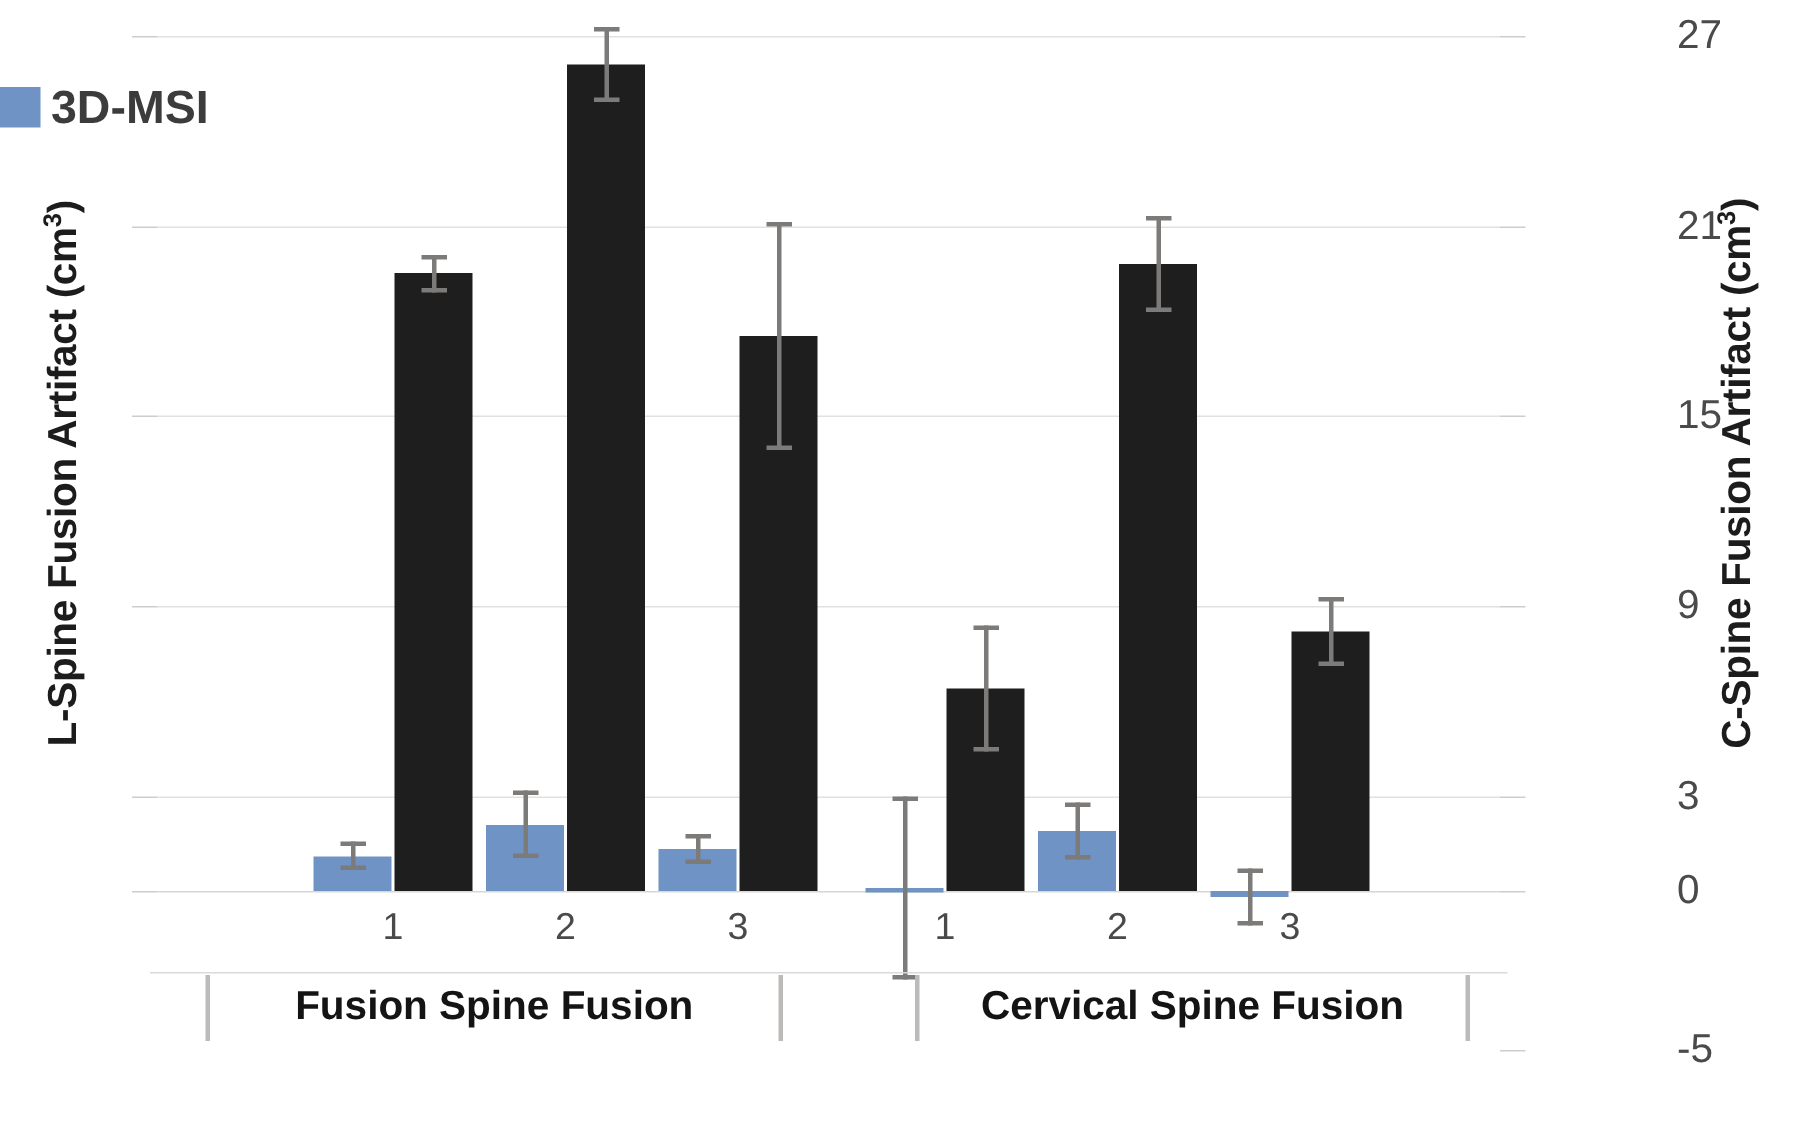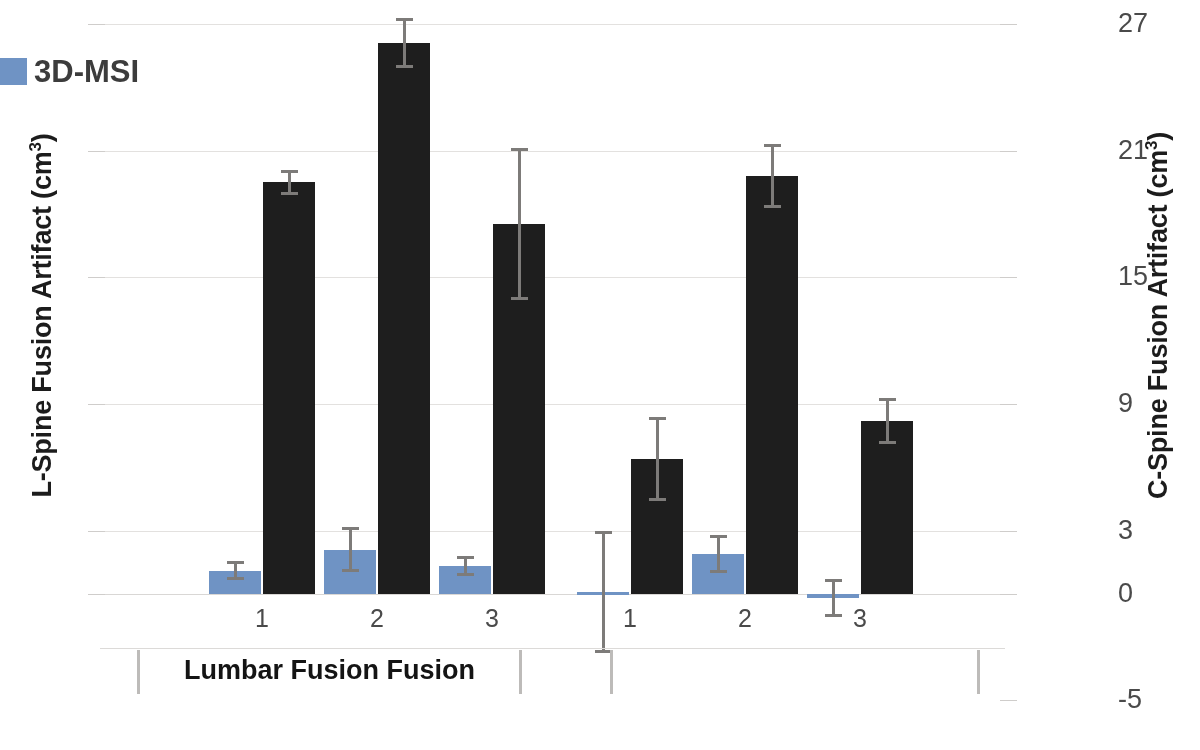--- a/index.html
+++ b/index.html
@@ -226,17 +226,18 @@
       <div class="xlab" style="left: 242px; top: 6px;">2</div>
       <div class="xlab" style="left: 357px; top: 6px;">3</div>
       <div class="xlab" style="left: 495px; top: 6px;">1</div>
       <div class="xlab" style="left: 610px; top: 6px;">2</div>
       <div class="xlab" style="left: 725px; top: 6px;">3</div>
     </div>
 
   <div id="grouprule"></div>
 
   <div class="groupbox" style="left:137px;width:385px;"></div>
-  <div class="grouplab" style="left:137px;width:385px;">Lumbar Fusion Fusion</div>
+  <div class="grouplab" style="left:137px;width:385px;">Fusion Spine Fusion</div>
 
   <div class="groupbox" style="left:610px;width:370px;"></div>
+  <div class="grouplab" style="left:610px;width:370px;">Cervical Spine Fusion</div>
 
 </div>
 
 </body></html>

